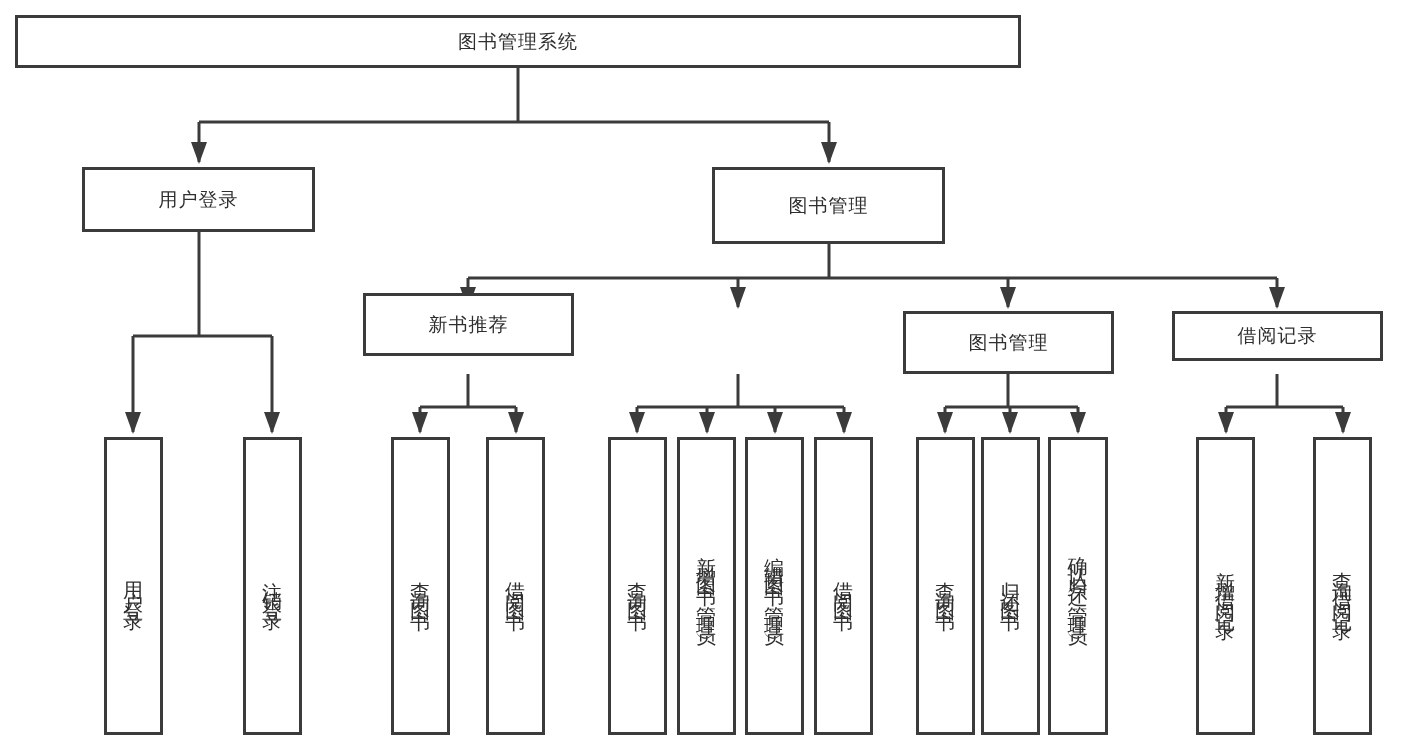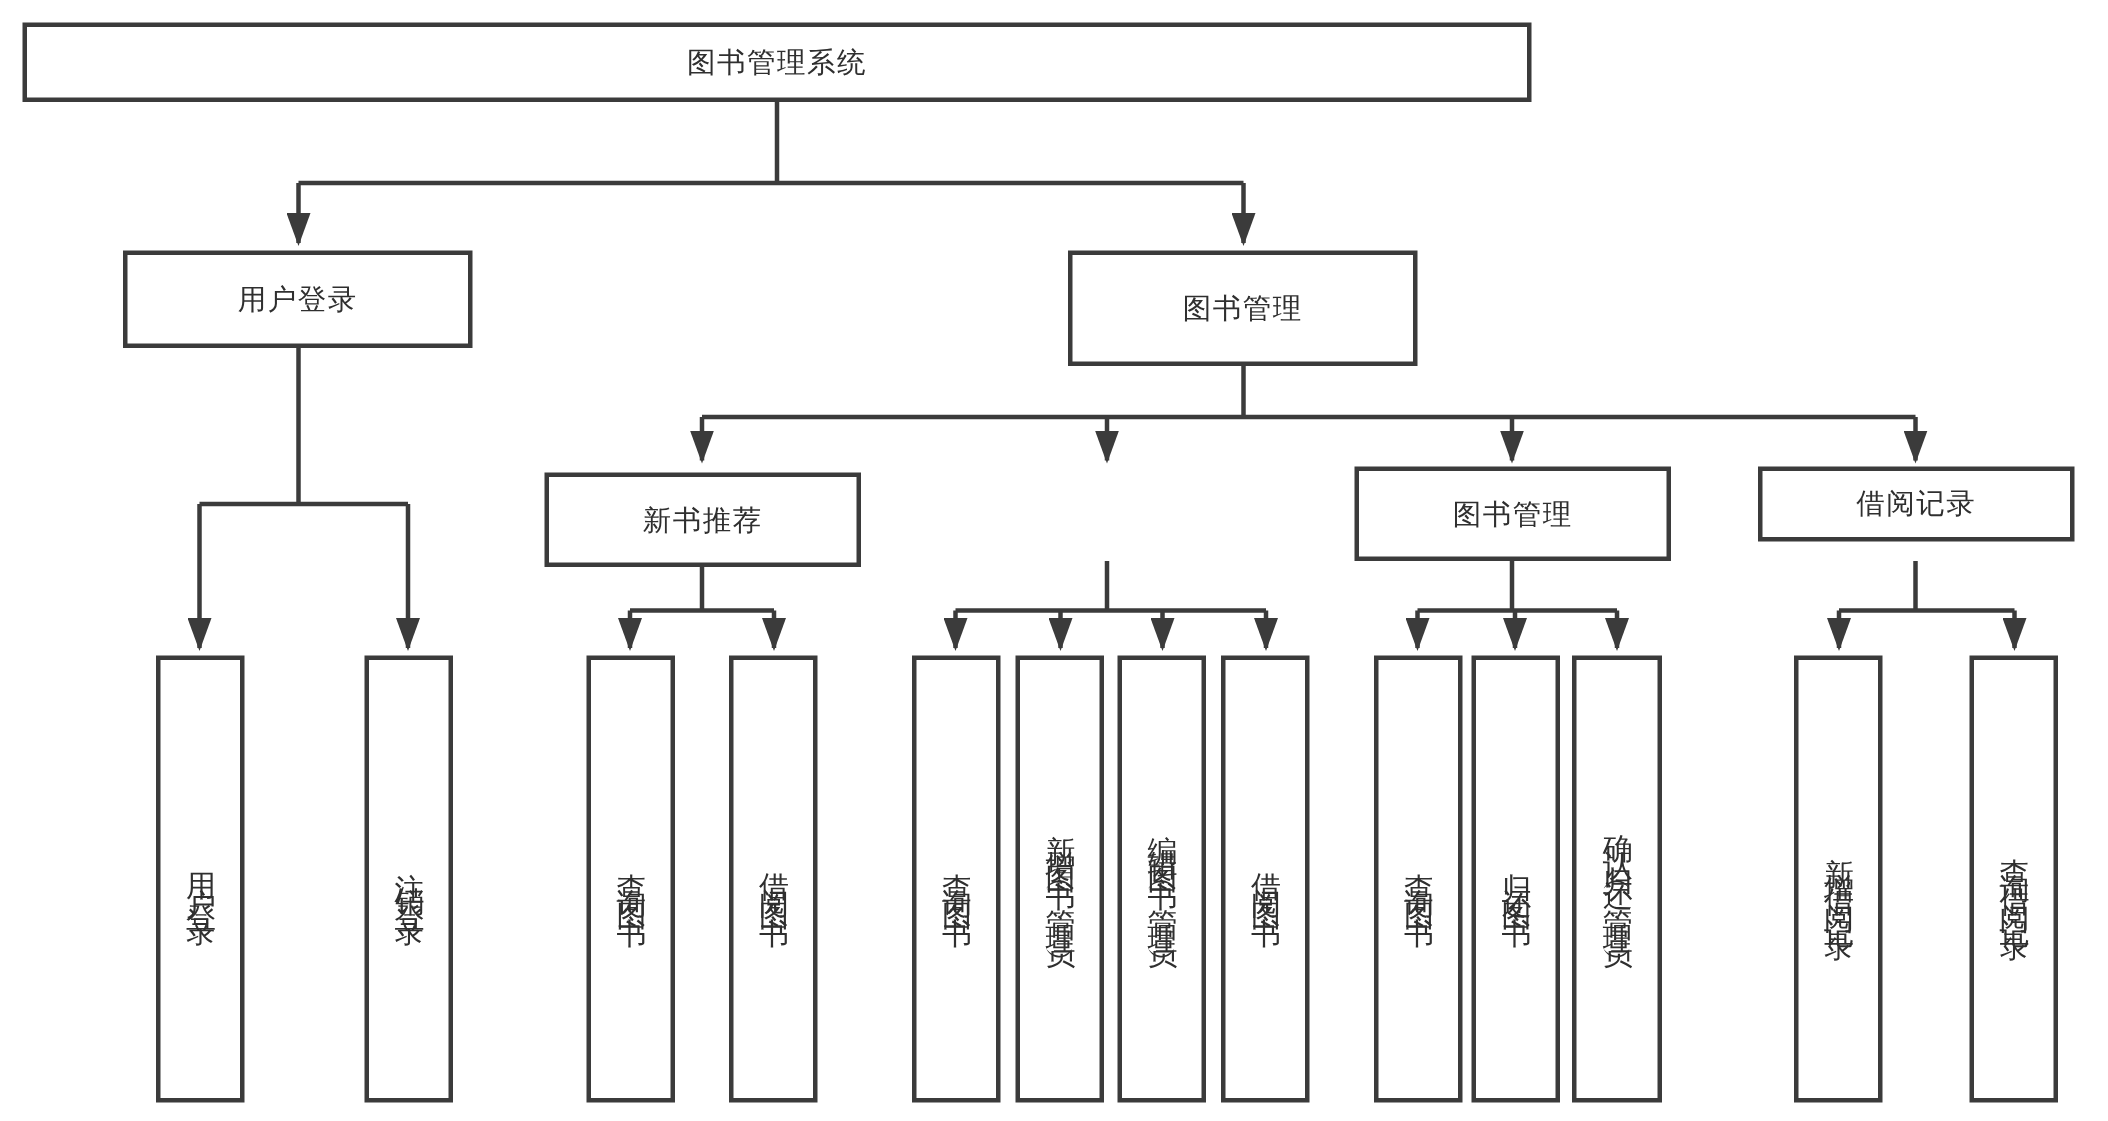--- a/index.html
+++ b/index.html
@@ -114,21 +114,21 @@
     <span class="label">图书管理系统</span>
   </div>
 
   <div class="node" style="left:82px;top:167px;width:233px;height:65px">
     <span class="label">用户登录</span>
   </div>
   <div class="node" style="left:712px;top:167px;width:233px;height:77px">
     <span class="label">图书管理</span>
   </div>
 
-  <div class="node" style="left:363px;top:315px;width:211px;height:63px">
+  <div class="node" style="left:363px;top:293px;width:211px;height:63px">
     <span class="label">新书推荐</span>
   </div>
   <div class="node" style="left:903px;top:311px;width:211px;height:63px">
     <span class="label">图书管理</span>
   </div>
   <div class="node" style="left:1172px;top:311px;width:211px;height:50px">
     <span class="label">借阅记录</span>
   </div>
 
   <div class="node v" style="left:104px;top:437px;width:59px;height:298px">

